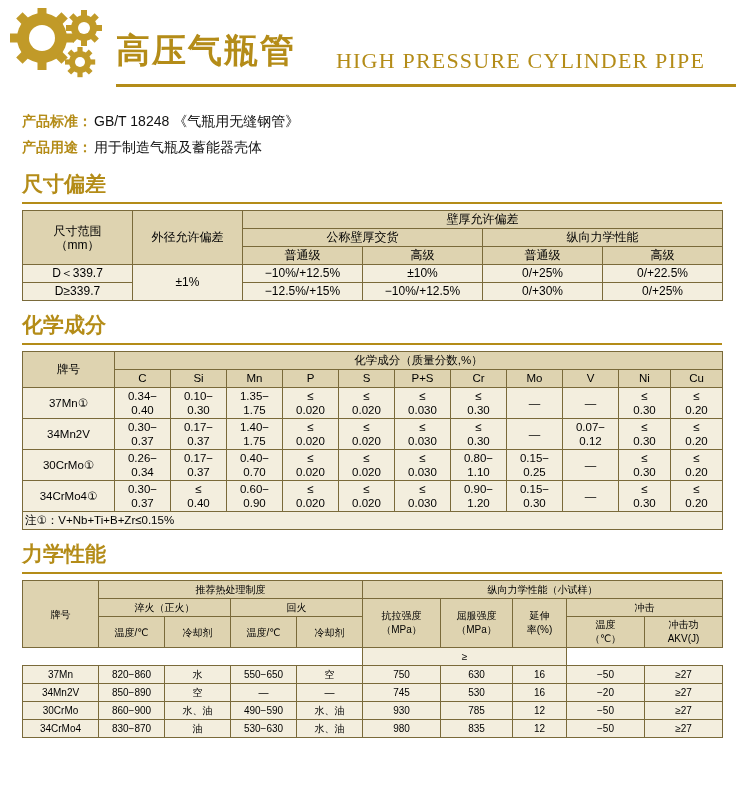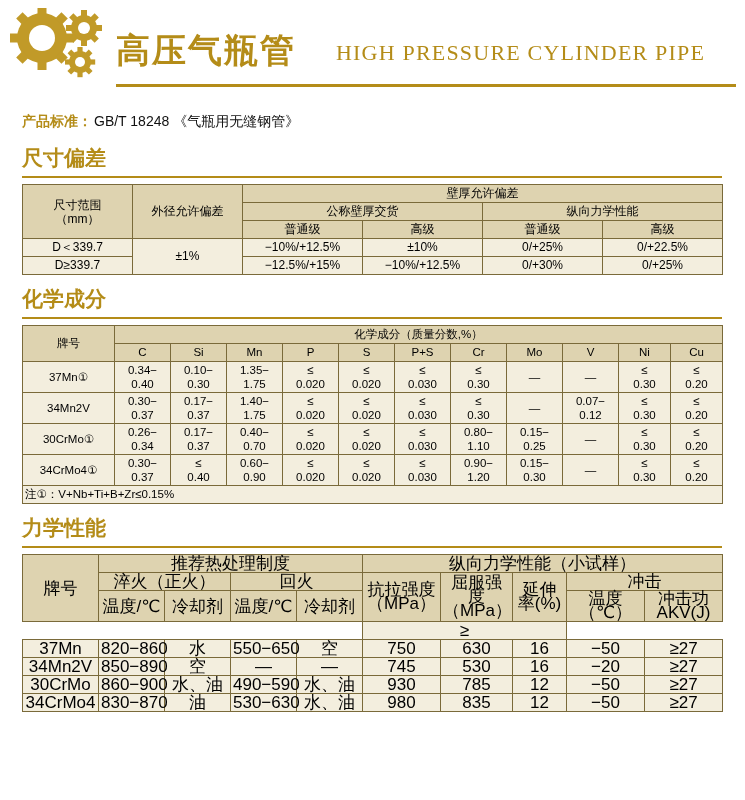--- a/index.html
+++ b/index.html
@@ -15,21 +15,21 @@
   
   .header{position:relative;height:92px;}
   .gears{position:absolute;left:8px;top:8px;width:104px;height:72px;}
   .title-cn{
     position:absolute;left:116px;top:28px;
     font-size:34px;font-weight:bold;color:#b48c18;
     letter-spacing:2px;
     font-family:"DejaVu Sans","Liberation Sans",sans-serif;
   }
   .title-en{
-    position:absolute;left:336px;top:40px;
+    position:absolute;left:336px;top:48px;
     font-size:22px;color:#b48c18;
     letter-spacing:1.2px;
     font-family:"Liberation Serif","DejaVu Serif",serif;
   }
   .header-rule{
     position:absolute;left:116px;top:84px;width:620px;height:3px;
     background:#b48c18;
   }
 
   
@@ -63,21 +63,21 @@
     font-weight:normal;
   }
   thead th{background:#ded3b0;}
   tbody td{background:#f3eede;}
   .two-line{line-height:14px;}
   .note-cell{text-align:left;background:#f3eede;}
 
   .tbl-dim{width:700px;padding-left:8px;}
   .tbl-chem{width:700px;}
   .tbl-mech{width:700px;}
-  .tbl-mech td,.tbl-mech th{font-size:17px;}
+  .tbl-mech td,.tbl-mech th{font-size:10px;}
   .tbl-chem td,.tbl-chem th{font-size:11.5px;}
   .grade{font-size:12px;}
 </style>
 </head>
 <body>
 
 <div class="page">
 
   <div class="header">
     <svg class="gears" viewBox="0 0 104 72">
@@ -128,20 +128,24 @@
     <div class="title-cn">高压气瓶管</div>
     <div class="title-en">HIGH PRESSURE CYLINDER PIPE</div>
     <div class="header-rule"></div>
   </div>
 
   <div class="info">
     <div class="info-row">
       <span class="info-label">产品标准：</span>
       <span class="info-value">GB/T 18248 《气瓶用无缝钢管》</span>
     </div>
+    <div class="info-row">
+      <span class="info-label">产品用途：</span>
+      <span class="info-value">用于制造气瓶及蓄能器壳体</span>
+    </div>
   </div>
 
   <div class="sec-title">尺寸偏差</div>
   <div class="sec-underline"></div>
 
   <table class="tbl-dim">
     <colgroup>
       <col style="width:110px">
         <col style="width:110px">
       <col style="width:120px">

